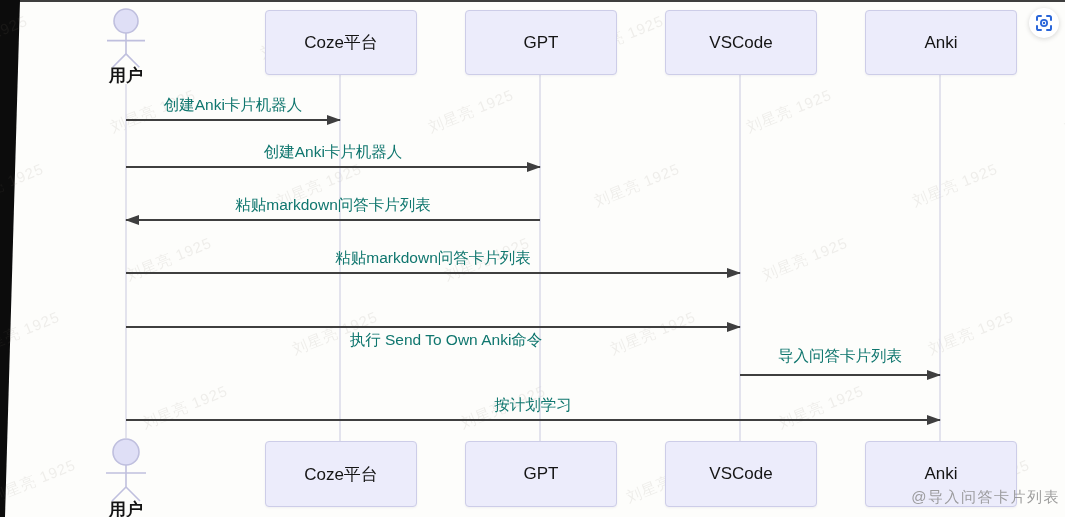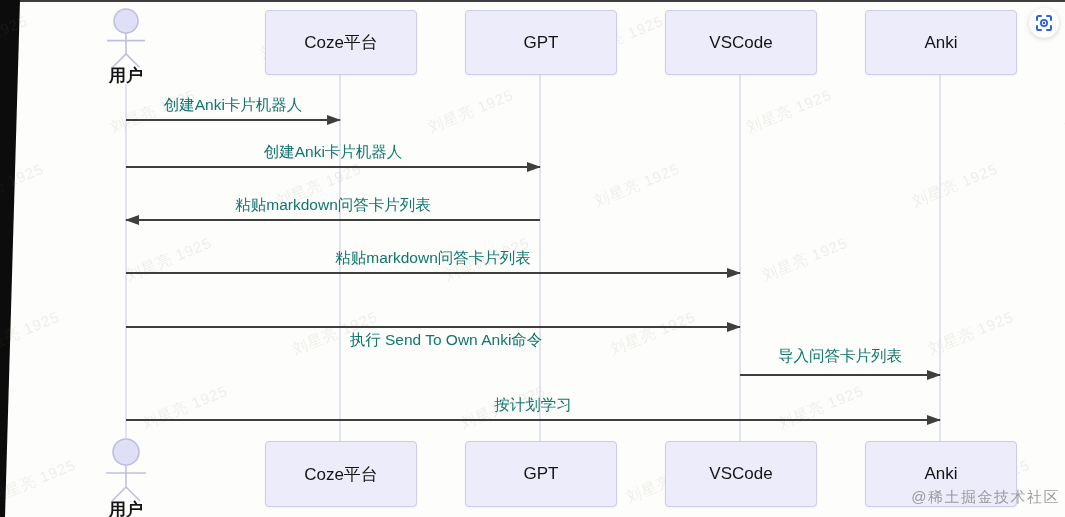--- a/index.html
+++ b/index.html
@@ -158,14 +158,14 @@
         <path d="M6 2 H3.6 A1.6 1.6 0 0 0 2 3.6 V6"></path>
         <path d="M12 2 H14.4 A1.6 1.6 0 0 1 16 3.6 V6"></path>
         <path d="M6 16 H3.6 A1.6 1.6 0 0 1 2 14.4 V12"></path>
         <path d="M12 16 H14.4 A1.6 1.6 0 0 0 16 14.4 V12"></path>
         <circle cx="9" cy="9" r="3.1" stroke-width="1.8"></circle>
       </g>
       <circle cx="9" cy="9" r="1.2" fill="var(--scan-blue)"></circle>
     </svg>
   </div>
 
-  <div id="credit">@稀土掘金技术社区</div>
+  <div id="credit">@导入问答卡片列表</div>
 </div>
 
 </body></html>

